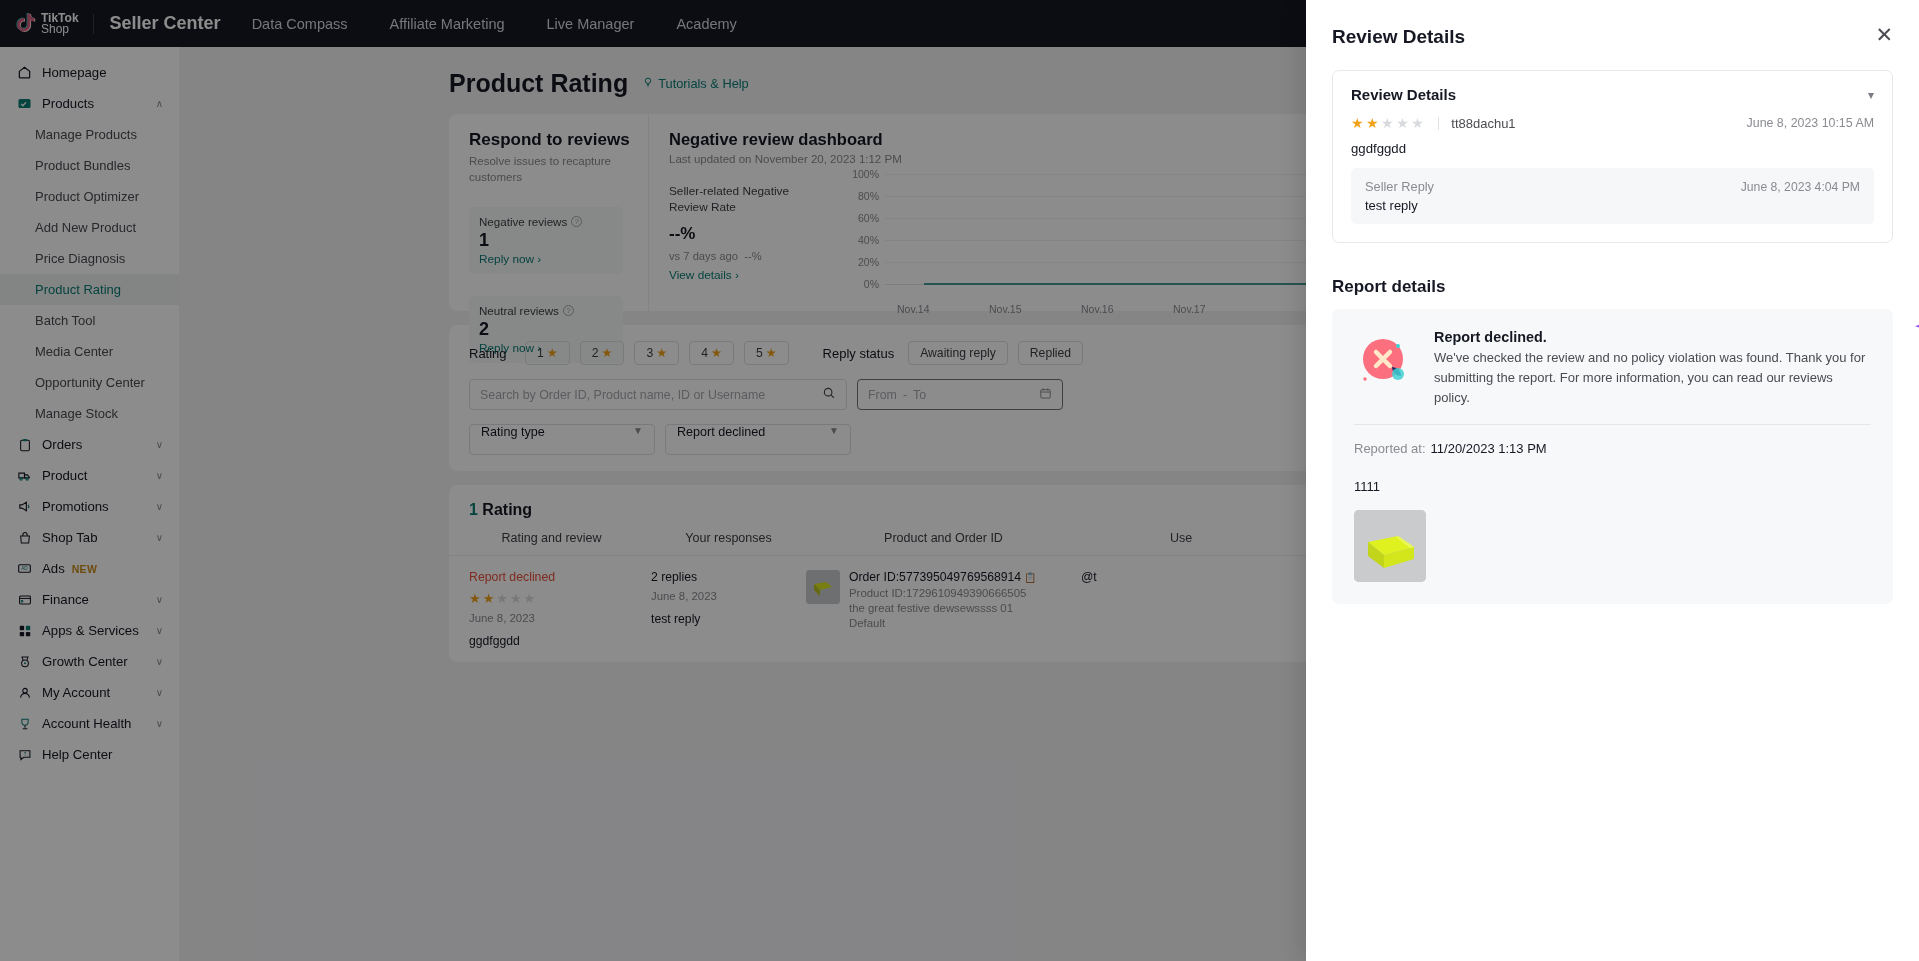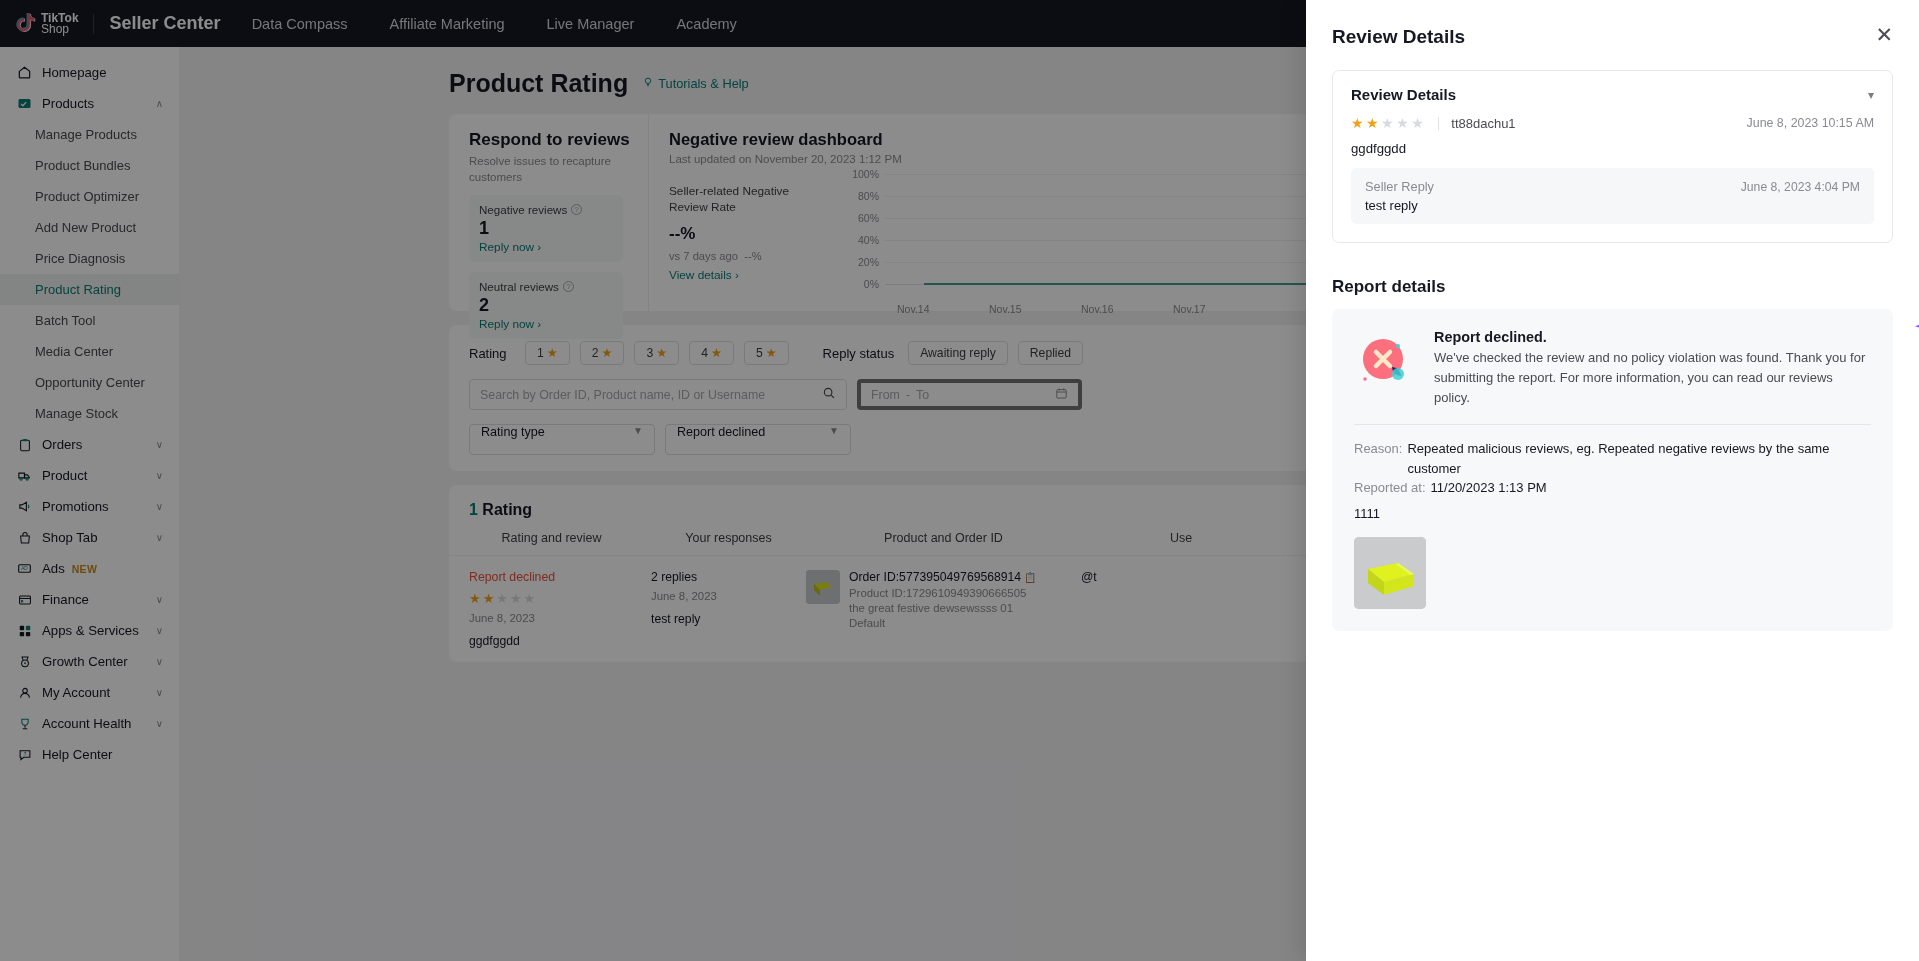--- a/index.html
+++ b/index.html
@@ -49,21 +49,21 @@
           background: #f2f3f5; overflow: hidden; }
   .page-head { display: flex; align-items: center; gap: 14px; padding: 22px 0 0 270px; }
   .page-title { font-size: 25px; font-weight: bold; color: #161823; }
   .help-link { color: #0a7b73; font-size: 12.8px; display: flex; align-items: center; gap: 4px; cursor: pointer; }
 
   .cards-row { display: flex; margin: 16px 0 0 270px; background: #fff; border-radius: 8px;
                width: 1160px; height: 197px; }
   .card-left { width: 200px; padding: 16px 16px 0 20px; border-right: 1px solid #eceef0; }
   .card-title { font-size: 17px; font-weight: bold; color: #161823; }
   .card-sub { font-size: 11.5px; color: #8a8b91; margin-top: 4px; line-height: 1.35; }
-  .mini-card { background: #f6f7f8; border-radius: 5px; padding: 8px 10px; margin-top: 10px; width: 154px; }
+  .mini-card { background: #f6f7f8; border-radius: 5px; padding: 8px 10px; margin-top: 22px; width: 154px; }
   .mini-label { font-size: 11.6px; color: #3e3e45; display: flex; align-items: center; gap: 4px; }
   .mini-val { font-size: 18px; font-weight: bold; color: #161823; margin: 2px 0 1px; }
   .mini-link { font-size: 11.8px; color: #0a7b73; cursor: pointer; }
   .q-ico { display:inline-block; width: 11px; height: 11px; border: 1px solid #a7a8ae;
            border-radius: 50%; font-size: 8px; line-height: 9px; text-align: center; color: #a7a8ae; }
 
   .card-right { flex: 1; padding: 16px 20px 0 20px; position: relative; }
   .dash-title { font-size: 16.5px; font-weight: bold; color: #161823; }
   .dash-sub { font-size: 11.5px; color: #8a8b91; margin-top: 4px; }
   .legend { position: absolute; right: 0px; top: 18px; font-size: 11.5px; color: #3e3e45;
@@ -83,21 +83,21 @@
 
   
   .filter-panel { margin: 14px 0 0 270px; width: 1160px; background: #fff; border-radius: 8px; padding: 16px 20px; }
   .filt-row { display: flex; align-items: center; gap: 10px; margin-bottom: 14px; }
   .filt-label { font-size: 13px; color: #161823; width: 46px; }
   .pill { border: 1px solid #dcdee1; border-radius: 4px; font-size: 12.2px; color: #3e3e45;
           padding: 4px 11px; cursor: pointer; display: flex; align-items: center; gap: 3px; }
   .filt-label2 { font-size: 13px; color: #161823; margin-left: 24px; margin-right: 4px; }
   .search-box { width: 378px; height: 31px; border: 1px solid #dcdee1; border-radius: 4px;
                 display: flex; align-items: center; padding: 0 10px; font-size: 12.4px; color: #a7a8ae; }
-  .date-box { width: 225px; height: 31px; border: 4px solid #737373; border-radius: 4px;
+  .date-box { width: 206px; height: 31px; border: 1px solid #737373; border-radius: 4px;
               display: flex; align-items: center; padding: 0 10px; font-size: 12.4px; color: #a7a8ae; gap: 6px; }
   .sel-box { width: 186px; height: 31px; border: 1px solid #dcdee1; border-radius: 4px;
              display: flex; align-items: flex-start; justify-content: space-between;
              padding: 0 11px; font-size: 12.6px; color: #161823; cursor: pointer; }
 
   
   .table-panel { margin: 14px 0 0 270px; width: 1160px; background: #fff; border-radius: 8px; padding: 16px 0 0 0; }
   .count-head { font-size: 16px; font-weight: bold; color: #161823; padding: 0 20px 12px; }
   .count-num { color: #0a7b73; }
   .thead { display: flex; font-size: 12.5px; color: #3e3e45; border-bottom: 1px solid #eceef0;
@@ -142,21 +142,21 @@
 
   .report-title { font-size: 17px; font-weight: bold; color: #161823; margin-top: 34px; }
   .report-card { background: #f7f8f9; border-radius: 7px; padding: 20px 22px 22px; margin-top: 12px; }
   .report-top { display: flex; gap: 18px; align-items: flex-start; }
   .declined-title { font-size: 14.4px; font-weight: bold; color: #161823; }
   .declined-body { font-size: 13px; color: #4b4b52; line-height: 1.55; margin-top: 3px; }
   .report-hr { height: 1px; background: #e4e6e9; margin: 16px 0 14px; }
   .kv { font-size: 13px; line-height: 1.5; display: flex; }
   .kv .k { color: #8a8b91; white-space: nowrap; margin-right: 5px; }
   .kv .v { color: #161823; }
-  .kv2 { font-size: 13px; color: #161823; margin-top: 8px; }
+  .kv2 { font-size: 13px; color: #161823; margin-top: 20px; }
   .attach { width: 72px; height: 72px; border-radius: 5px; background: #c6c8cb; margin-top: 16px;
             overflow: hidden; position: relative; cursor: pointer; }
 
   .drawer-foot { padding: 16px 26px 22px; display: flex; justify-content: flex-end; }
   .close-btn { border: 1px solid #dcdee1; border-radius: 4px; background: #fff;
                font-size: 13.4px; color: #161823; padding: 8px 20px; cursor: pointer;
                font-family: "Liberation Sans", sans-serif; }
 
   .ai-spark { position: absolute; right: -18px; top: 313px; width: 30px; height: 30px;
               z-index: 120; display: flex; align-items: center; justify-content: center; }
@@ -602,24 +602,20 @@
               <circle cx="11" cy="50" r="1.7" fill="#fb6f7f"></circle>
             </svg>
           </div>
           <div style="flex:1">
             <div class="declined-title">Report declined.</div>
             <div class="declined-body">We've checked the review and no policy violation was found. Thank you for submitting the report. For more information, you can read our reviews policy.</div>
           </div>
         </div>
         <div class="report-hr"></div>
         <div class="kv">
-          <span class="k">Reason:</span>
-          <span class="v">Repeated malicious reviews, eg. Repeated negative reviews by the same customer</span>
-        </div>
-        <div class="kv">
           <span class="k">Reported at:</span>
           <span class="v">11/20/2023 1:13 PM</span>
         </div>
         <div class="kv2">1111</div>
         <div class="attach">
           <svg width="72" height="72" viewBox="0 0 72 72">
             <rect width="72" height="72" fill="#c9cbcd"></rect>
             <path d="M14 32 L44 26 L60 37 L30 45 Z" fill="#dff21f"></path>
             <path d="M14 32 L30 45 L30 58 L14 46 Z" fill="#c2d51a"></path>
             <path d="M30 45 L60 37 L60 49 L30 58 Z" fill="#d3e61c"></path>

